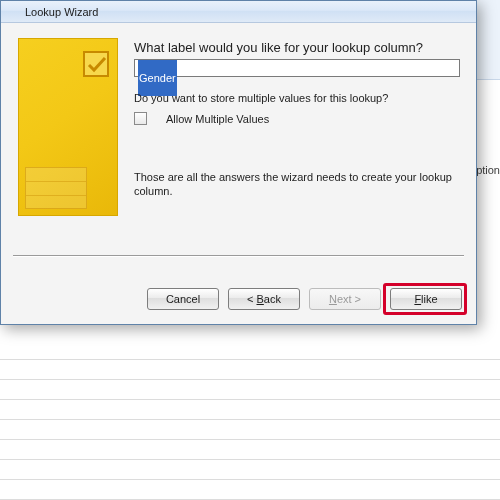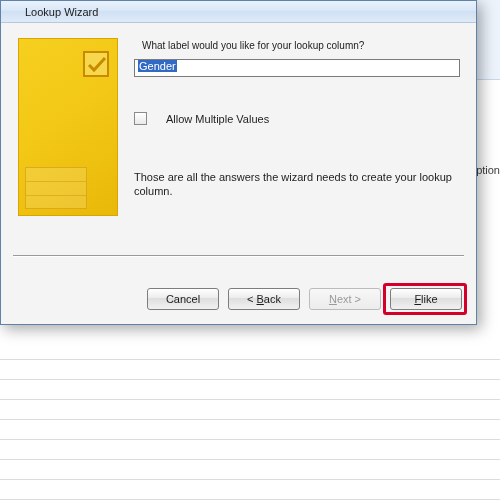--- a/index.html
+++ b/index.html
@@ -41,26 +41,26 @@
     position:absolute; left:6px; bottom:6px; right:30px; height:42px;
     background:rgba(255,255,255,.15);
     border:1px solid rgba(199,138,0,.5);
   }
   .wizimg .sheet::before, .wizimg .sheet::after {
     content:""; position:absolute; left:0; right:0; border-top:1px solid rgba(199,138,0,.4);
   }
   .wizimg .sheet::before { top:13px; }
   .wizimg .sheet::after  { top:27px; }
 
-  .qtext { position:absolute; left:141px; top:17px; font-size:10px; color:#222; }
+  .qtext { position:absolute; left:133px; top:17px; font-size:13px; color:#222; }
   .input {
     position:absolute; left:133px; top:36px; width:326px; height:18px;
     border:1px solid #7a7a7a; background:#fff; font-size:11px; padding:0 3px;
   }
-  .input .sel { display:inline-block; padding:0 1px; background:#316ac5; color:#fff; }
+  .input .sel { display:inline-block; padding:12px 1px; background:#316ac5; color:#fff; }
   .qtext2 { position:absolute; left:133px; top:69px; font-size:11px; color:#222; }
   .chkrow { position:absolute; left:133px; top:89px; display:flex; align-items:flex-end; gap:19px; font-size:11px; color:#222; }
   .chkbox {
     width:13px; height:13px; border:1px solid #8a8a8a;
     background:linear-gradient(#fff,#e9e9e9);
   }
   .finaltext { position:absolute; left:133px; top:148px; width:326px; font-size:11px; color:#222; line-height:1.25; }
 
   .hr { position:absolute; left:12px; right:12px; top:232px; height:0; border-top:1px solid #9a9a9a; border-bottom:1px solid #fff; }
 
@@ -108,20 +108,21 @@
       </div>
       <div class="sheet"></div>
     </div>
 
     <div class="qtext">What label would you like for your lookup column?</div>
 
     <div class="input">
       <span class="sel">Gender</span>
     </div>
 
+    <div class="qtext2">Do you want to store multiple values for this lookup?</div>
 
     <div class="chkrow">
       <div class="chkbox"></div>
       <span><span class="u">A</span><span>llow Multiple Values</span></span>
     </div>
 
     <div class="finaltext">Those are all the answers the wizard needs to create your lookup column.</div>
 
     <div class="hr"></div>
 

